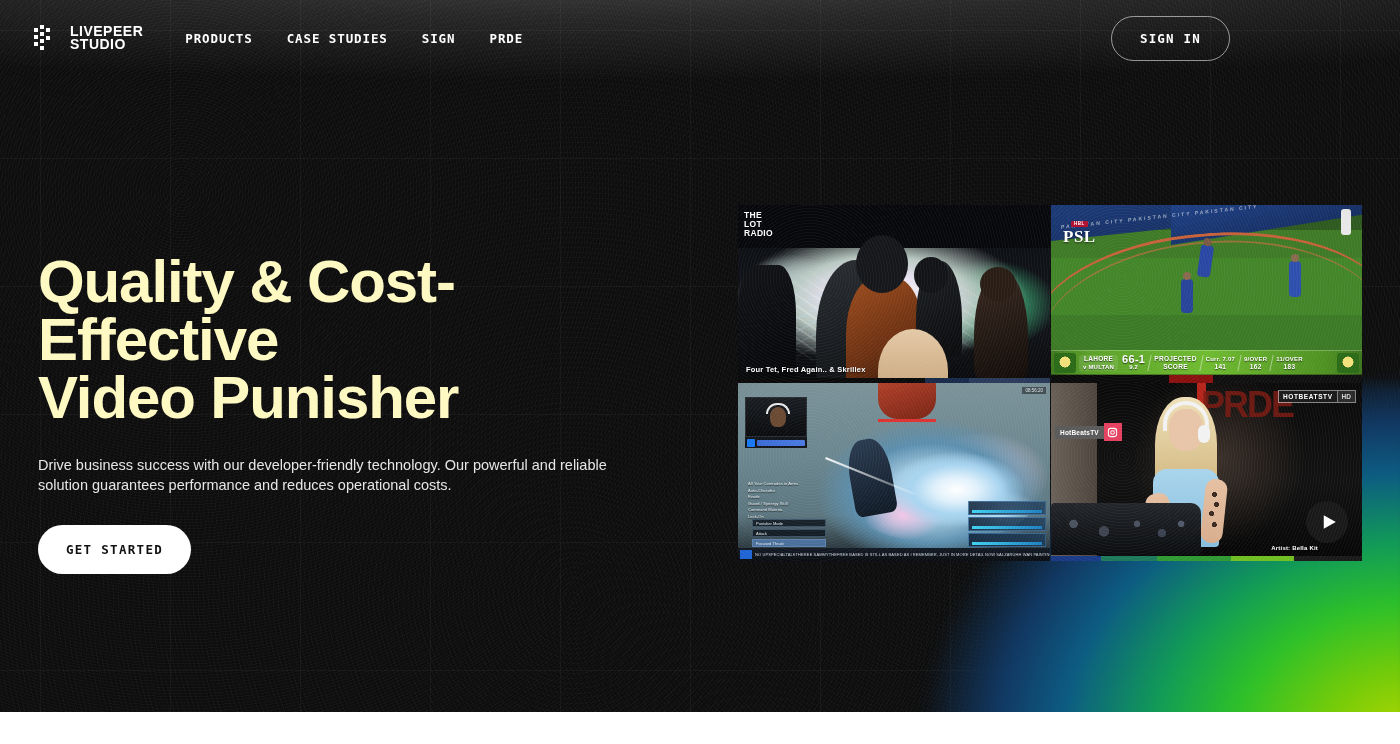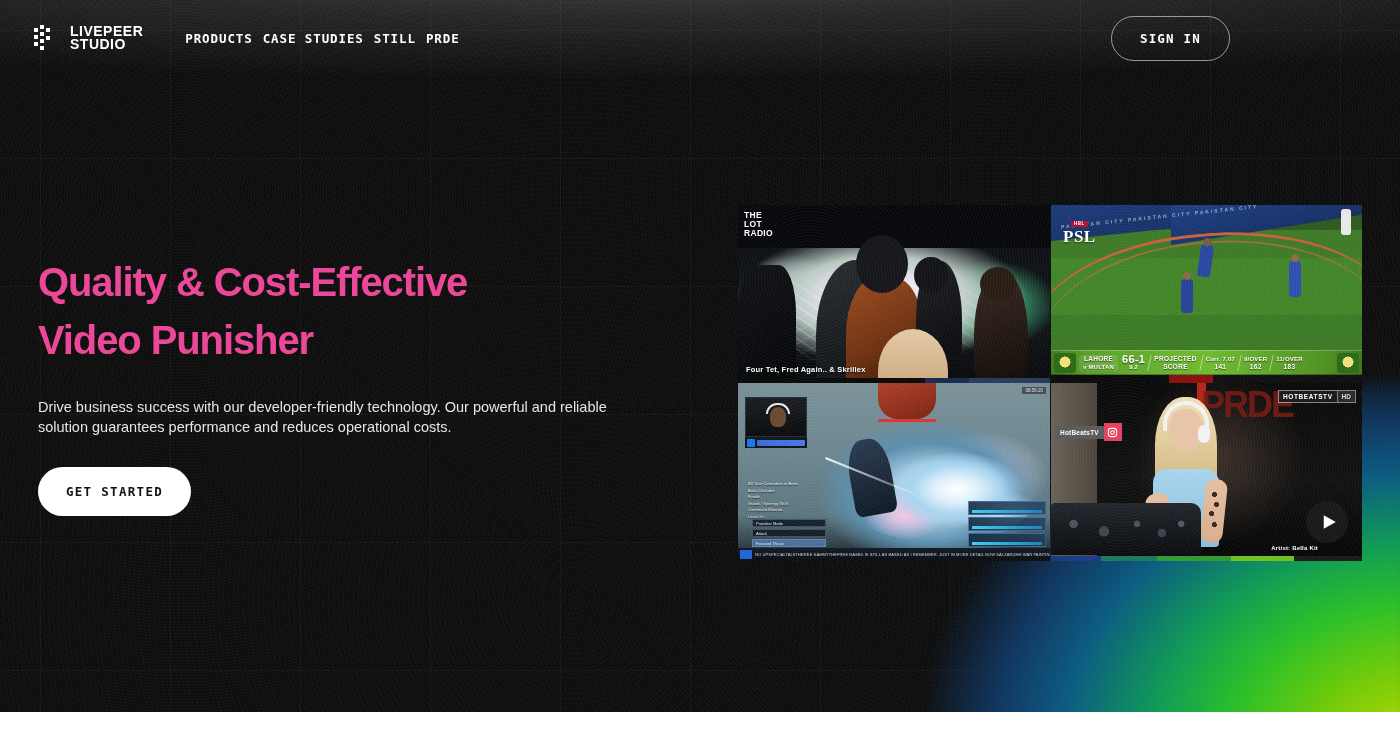--- a/index.html
+++ b/index.html
@@ -59,21 +59,21 @@
   .logo-dots { width:26px; height:26px; position:relative; }
   .logo-dots i {
     position:absolute; width:4px; height:4px; background:#fff; display:block;
   }
   .logo-type {
     color:#fff; font-family:"Liberation Sans", sans-serif; font-weight:700;
     font-size:14px; line-height:13px; letter-spacing:.5px; text-transform:uppercase;
   }
   .logo-type span { display:block; }
 
-  .nav-links { display:flex; align-items:center; gap:10px; margin-left:42px; }
+  .nav-links { display:flex; align-items:center; gap:34px; margin-left:42px; }
   .nav-link {
     color:#fff; font-family:"DejaVu Sans Mono","Liberation Mono",monospace;
     font-size:12.5px; letter-spacing:.9px; font-weight:700; text-decoration:none;
     white-space:nowrap; cursor:pointer;
   }
 
   .nav-actions { margin-left:auto; margin-right:38px; display:flex; align-items:center; gap:14px; }
   .btn {
     font-family:"DejaVu Sans Mono","Liberation Mono",monospace;
     font-size:12.5px; letter-spacing:1.2px; font-weight:700;
@@ -84,21 +84,21 @@
     height:45px; padding:0 28px; color:#fff; background:transparent;
     border:1px solid rgba(255,255,255,.55);
   }
   .btn-solid {
     height:45px; padding:0 28px; color:#111; background:#fff; border:none;
   }
 
   
   .copy { position:absolute; left:38px; top:253px; width:640px; z-index:20; }
   .headline {
-    color:#ec4899; font-size:40px; line-height:58px; font-weight:700;
+    color:#fef9c3; font-size:60px; line-height:58px; font-weight:700;
     letter-spacing:-1.1px;
   }
   .headline span { display:block; }
   .subcopy {
     margin-top:28px; color:#e6e6e6; font-size:14.5px; line-height:20px; width:600px;
   }
   .cta {
     margin-top:30px; height:49px; width:153px; border-radius:999px;
     background:#fff; color:#111; border:none;
     font-family:"DejaVu Sans Mono","Liberation Mono",monospace;
@@ -409,21 +409,21 @@
         </span>
         <span class="logo-type">
           <span>LIVEPEER</span>
           <span>STUDIO</span>
         </span>
       </a>
 
       <div class="nav-links">
         <a class="nav-link">PRODUCTS</a>
         <a class="nav-link">CASE STUDIES</a>
-        <a class="nav-link">STILL</a>
+        <a class="nav-link">SIGN</a>
         <a class="nav-link">PRDE</a>
       </div>
 
       <div class="nav-actions">
         <button class="btn btn-ghost">SIGN IN</button>
       </div>
     </div>
 
     <div class="copy">
       <h1 class="headline">

